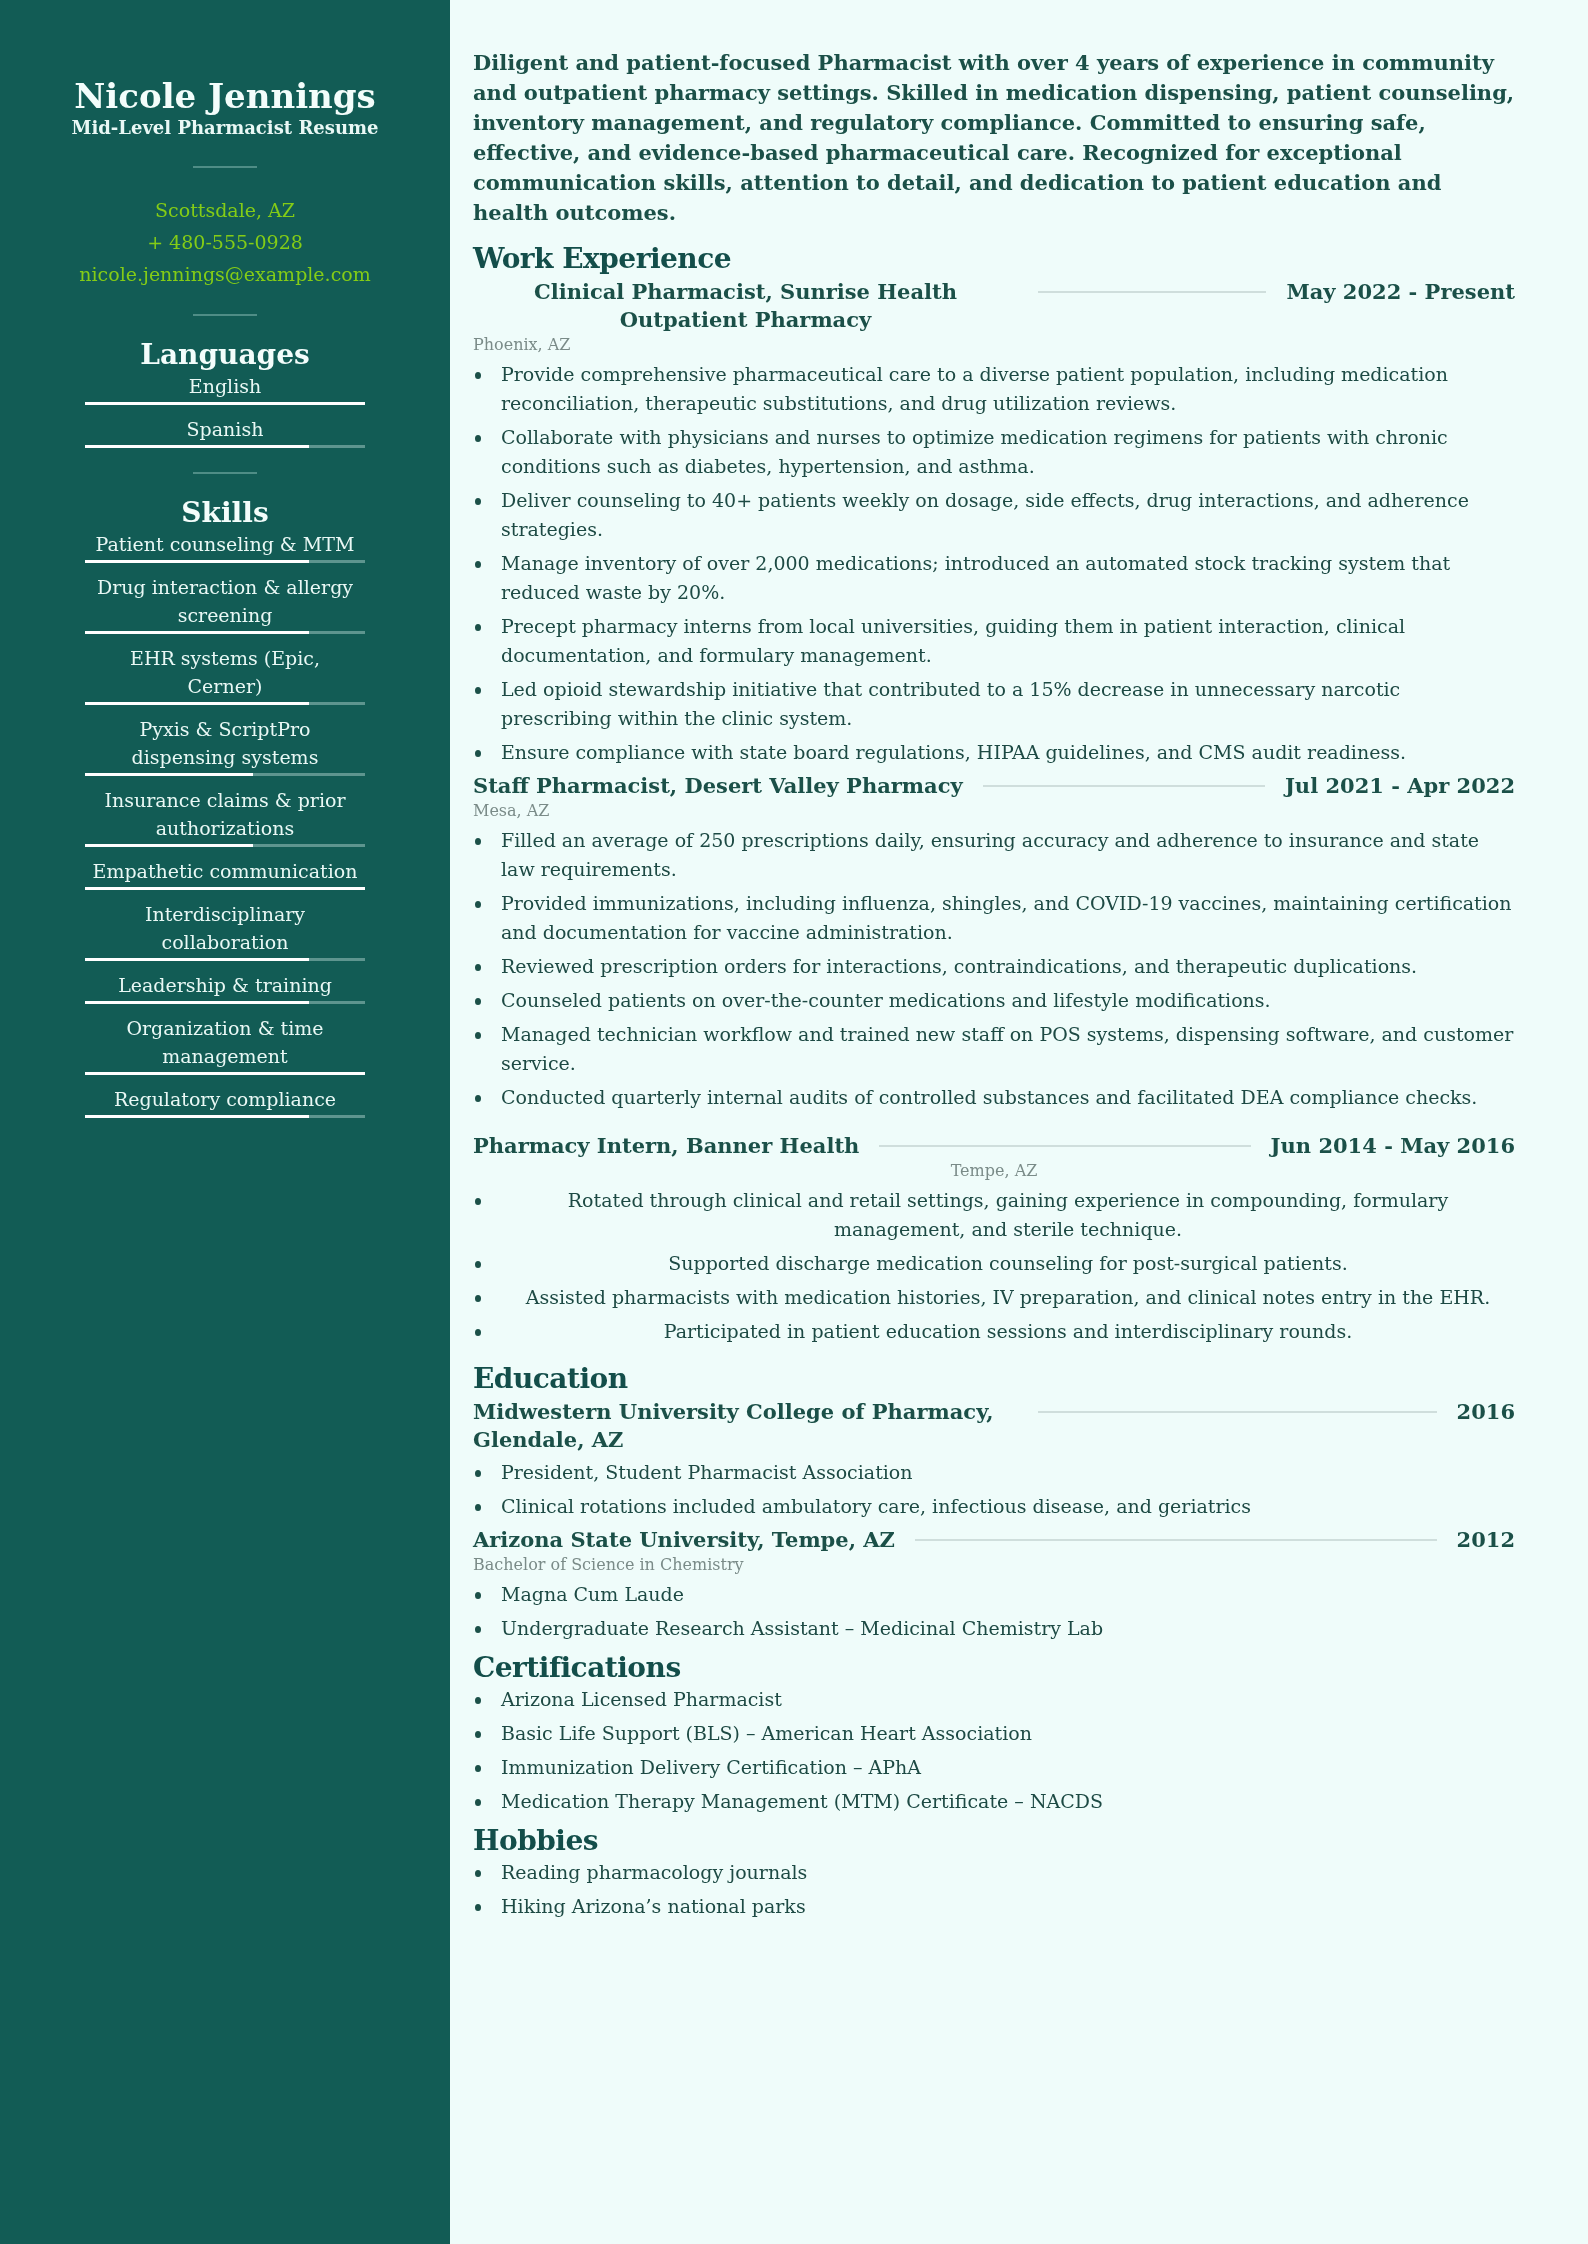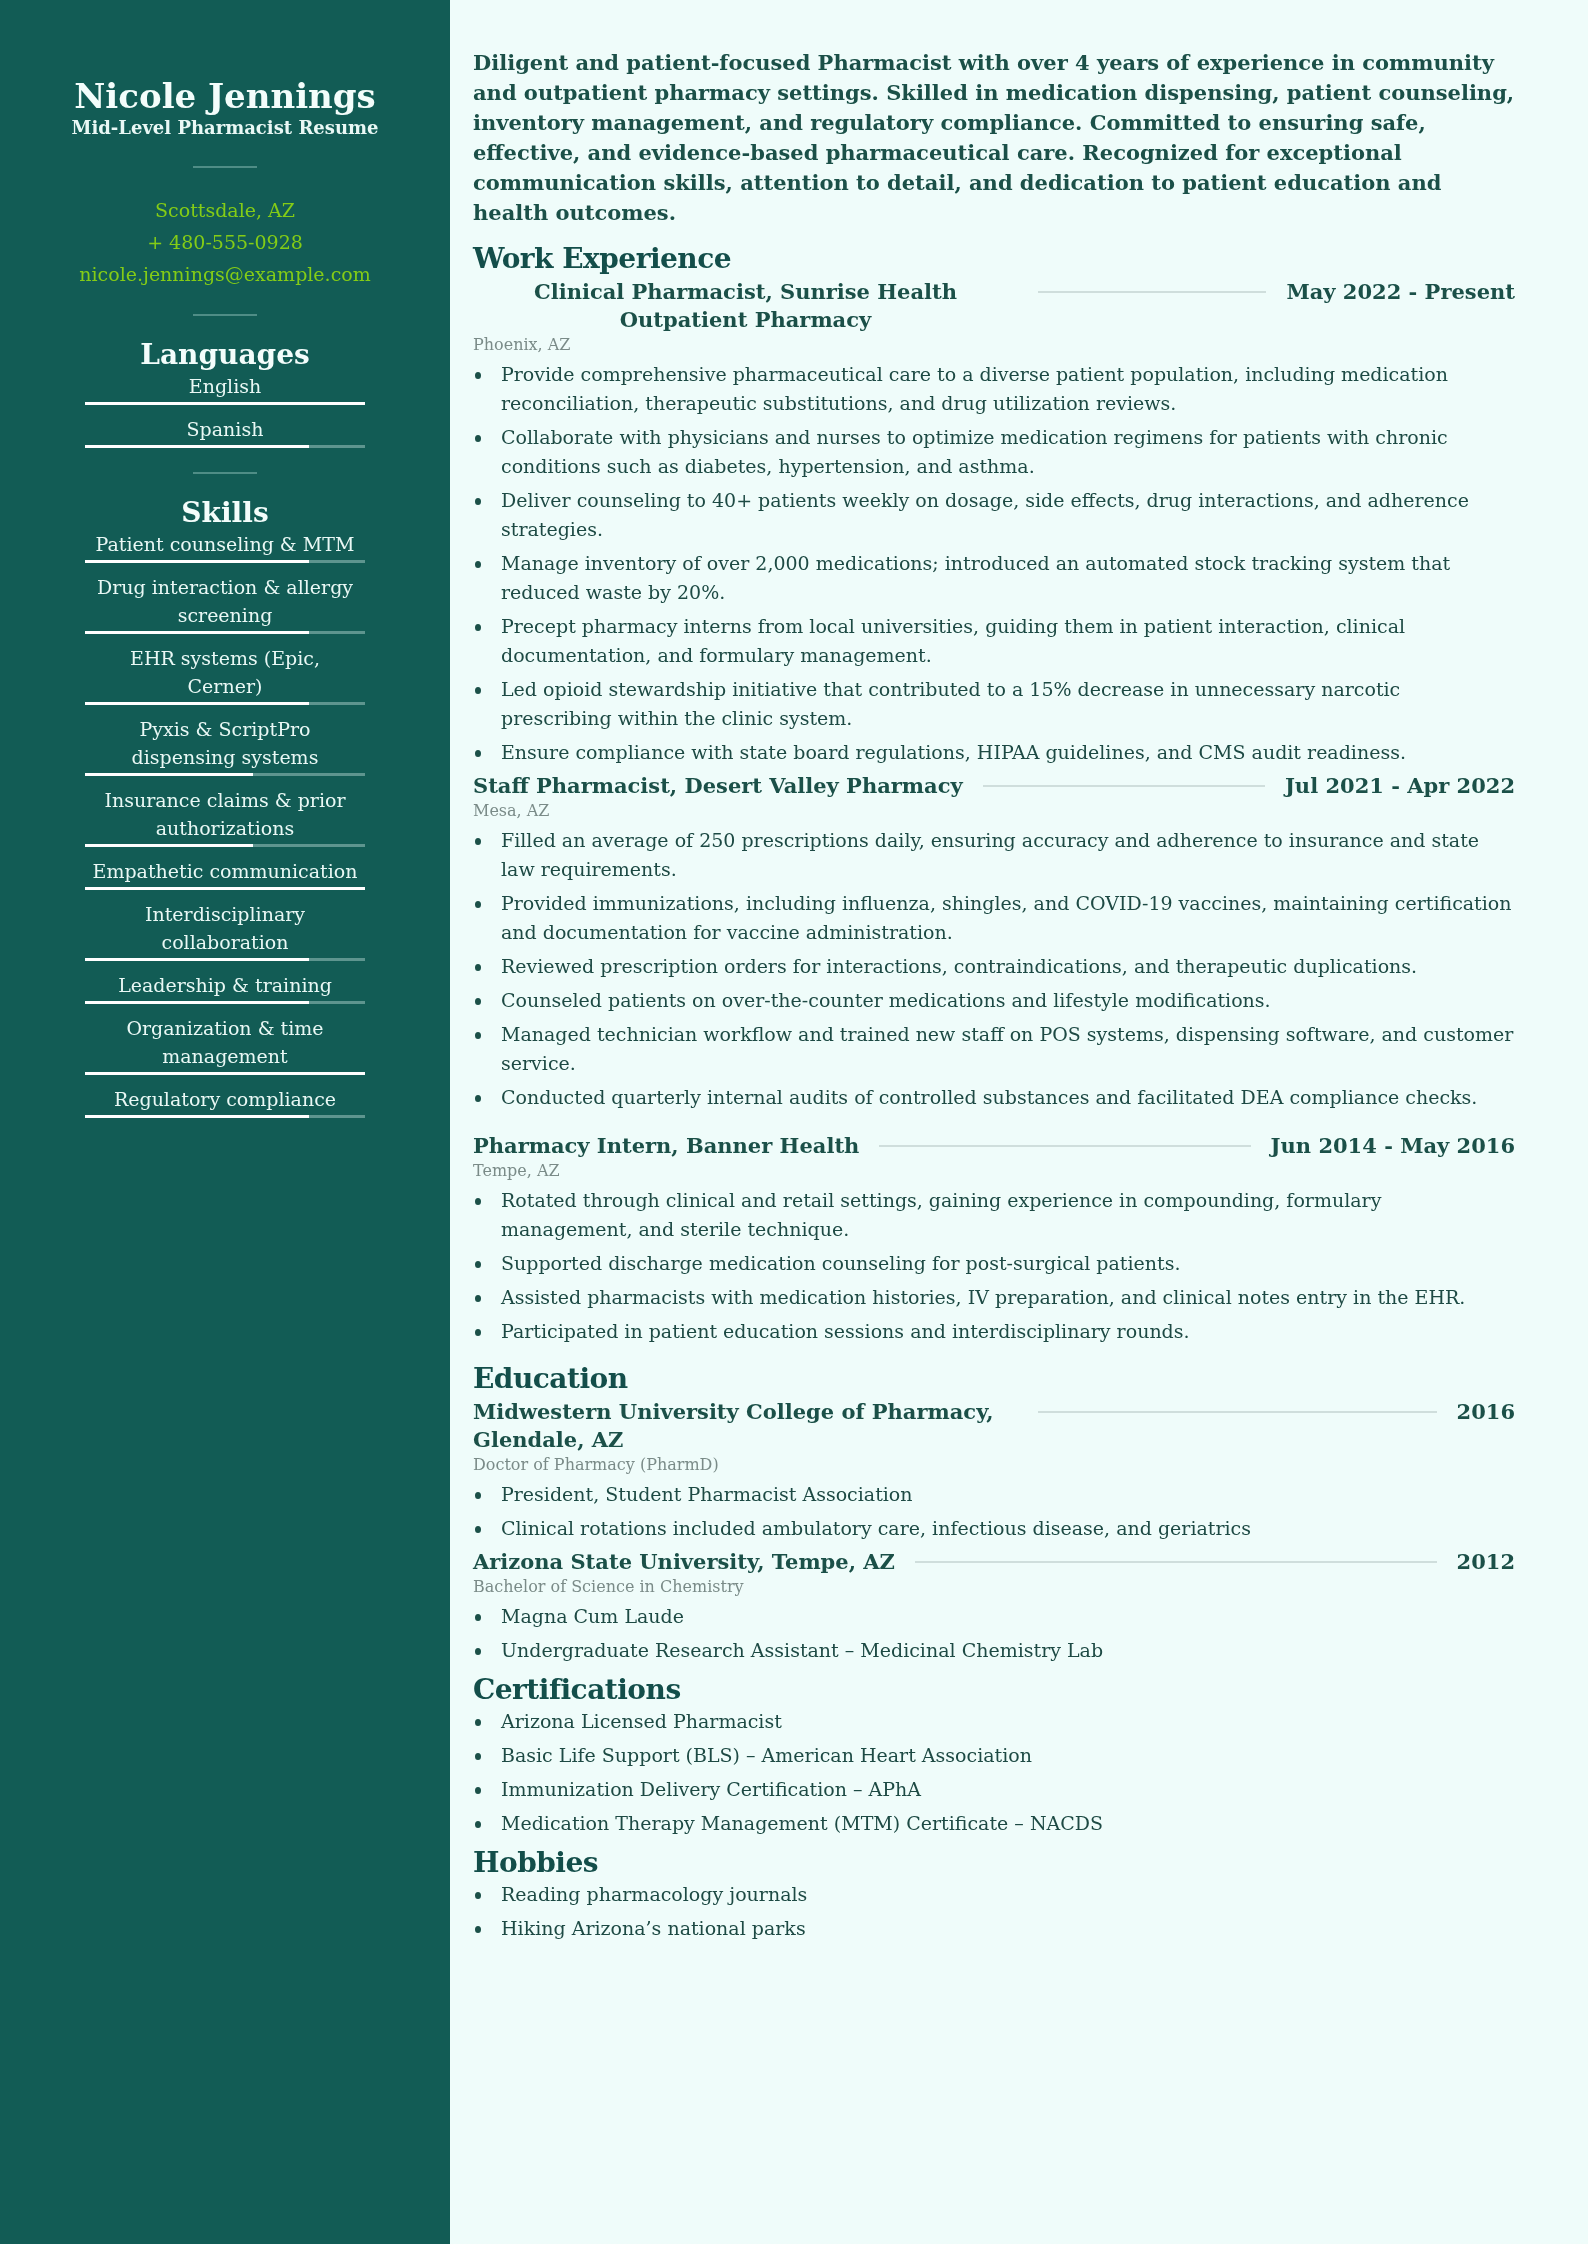--- a/index.html
+++ b/index.html
@@ -170,21 +170,21 @@
           <div class="entry-sub">Mesa, AZ</div>
           <ul class="bullets" style="margin-top: 4px;">
             <li>Filled an average of 250 prescriptions daily, ensuring accuracy and adherence to insurance and state law requirements.</li>
             <li>Provided immunizations, including influenza, shingles, and COVID-19 vaccines, maintaining certification and documentation for vaccine administration.</li>
             <li>Reviewed prescription orders for interactions, contraindications, and therapeutic duplications.</li>
             <li>Counseled patients on over-the-counter medications and lifestyle modifications.</li>
             <li>Managed technician workflow and trained new staff on POS systems, dispensing software, and customer service.</li>
             <li>Conducted quarterly internal audits of controlled substances and facilitated DEA compliance checks.</li>
           </ul>
         </div>
-        <div style="margin-top: 20px;">
+        <div style="margin-top: 20px; text-align: center;">
           <div class="entry-head">
             <div class="entry-title">Pharmacy Intern, Banner Health</div>
             <div class="entry-rule"></div>
             <div class="entry-date">Jun 2014 - May 2016</div>
           </div>
           <div class="entry-sub">Tempe, AZ</div>
           <ul class="bullets" style="margin-top: 4px;">
             <li>Rotated through clinical and retail settings, gaining experience in compounding, formulary management, and sterile technique.</li>
             <li>Supported discharge medication counseling for post-surgical patients.</li>
             <li>Assisted pharmacists with medication histories, IV preparation, and clinical notes entry in the EHR.</li>
@@ -196,21 +196,20 @@
 
   <section style="margin-top:16px;">
     <h2 class="sec-h">Education</h2>
     <div id="schools">
         <div style="margin-top: 2px;">
           <div class="entry-head">
             <div class="entry-title" style="width: 545px;">Midwestern University College of Pharmacy, Glendale, AZ</div>
             <div class="entry-rule"></div>
             <div class="entry-date">2016</div>
           </div>
-          <div class="entry-sub">Doctor of Pharmacy (PharmD)</div>
           <ul class="bullets" style="margin-top: 4px;">
             <li>President, Student Pharmacist Association</li>
             <li>Clinical rotations included ambulatory care, infectious disease, and geriatrics</li>
           </ul>
         </div>
         <div style="margin-top: 4px;">
           <div class="entry-head">
             <div class="entry-title">Arizona State University, Tempe, AZ</div>
             <div class="entry-rule"></div>
             <div class="entry-date">2012</div>

